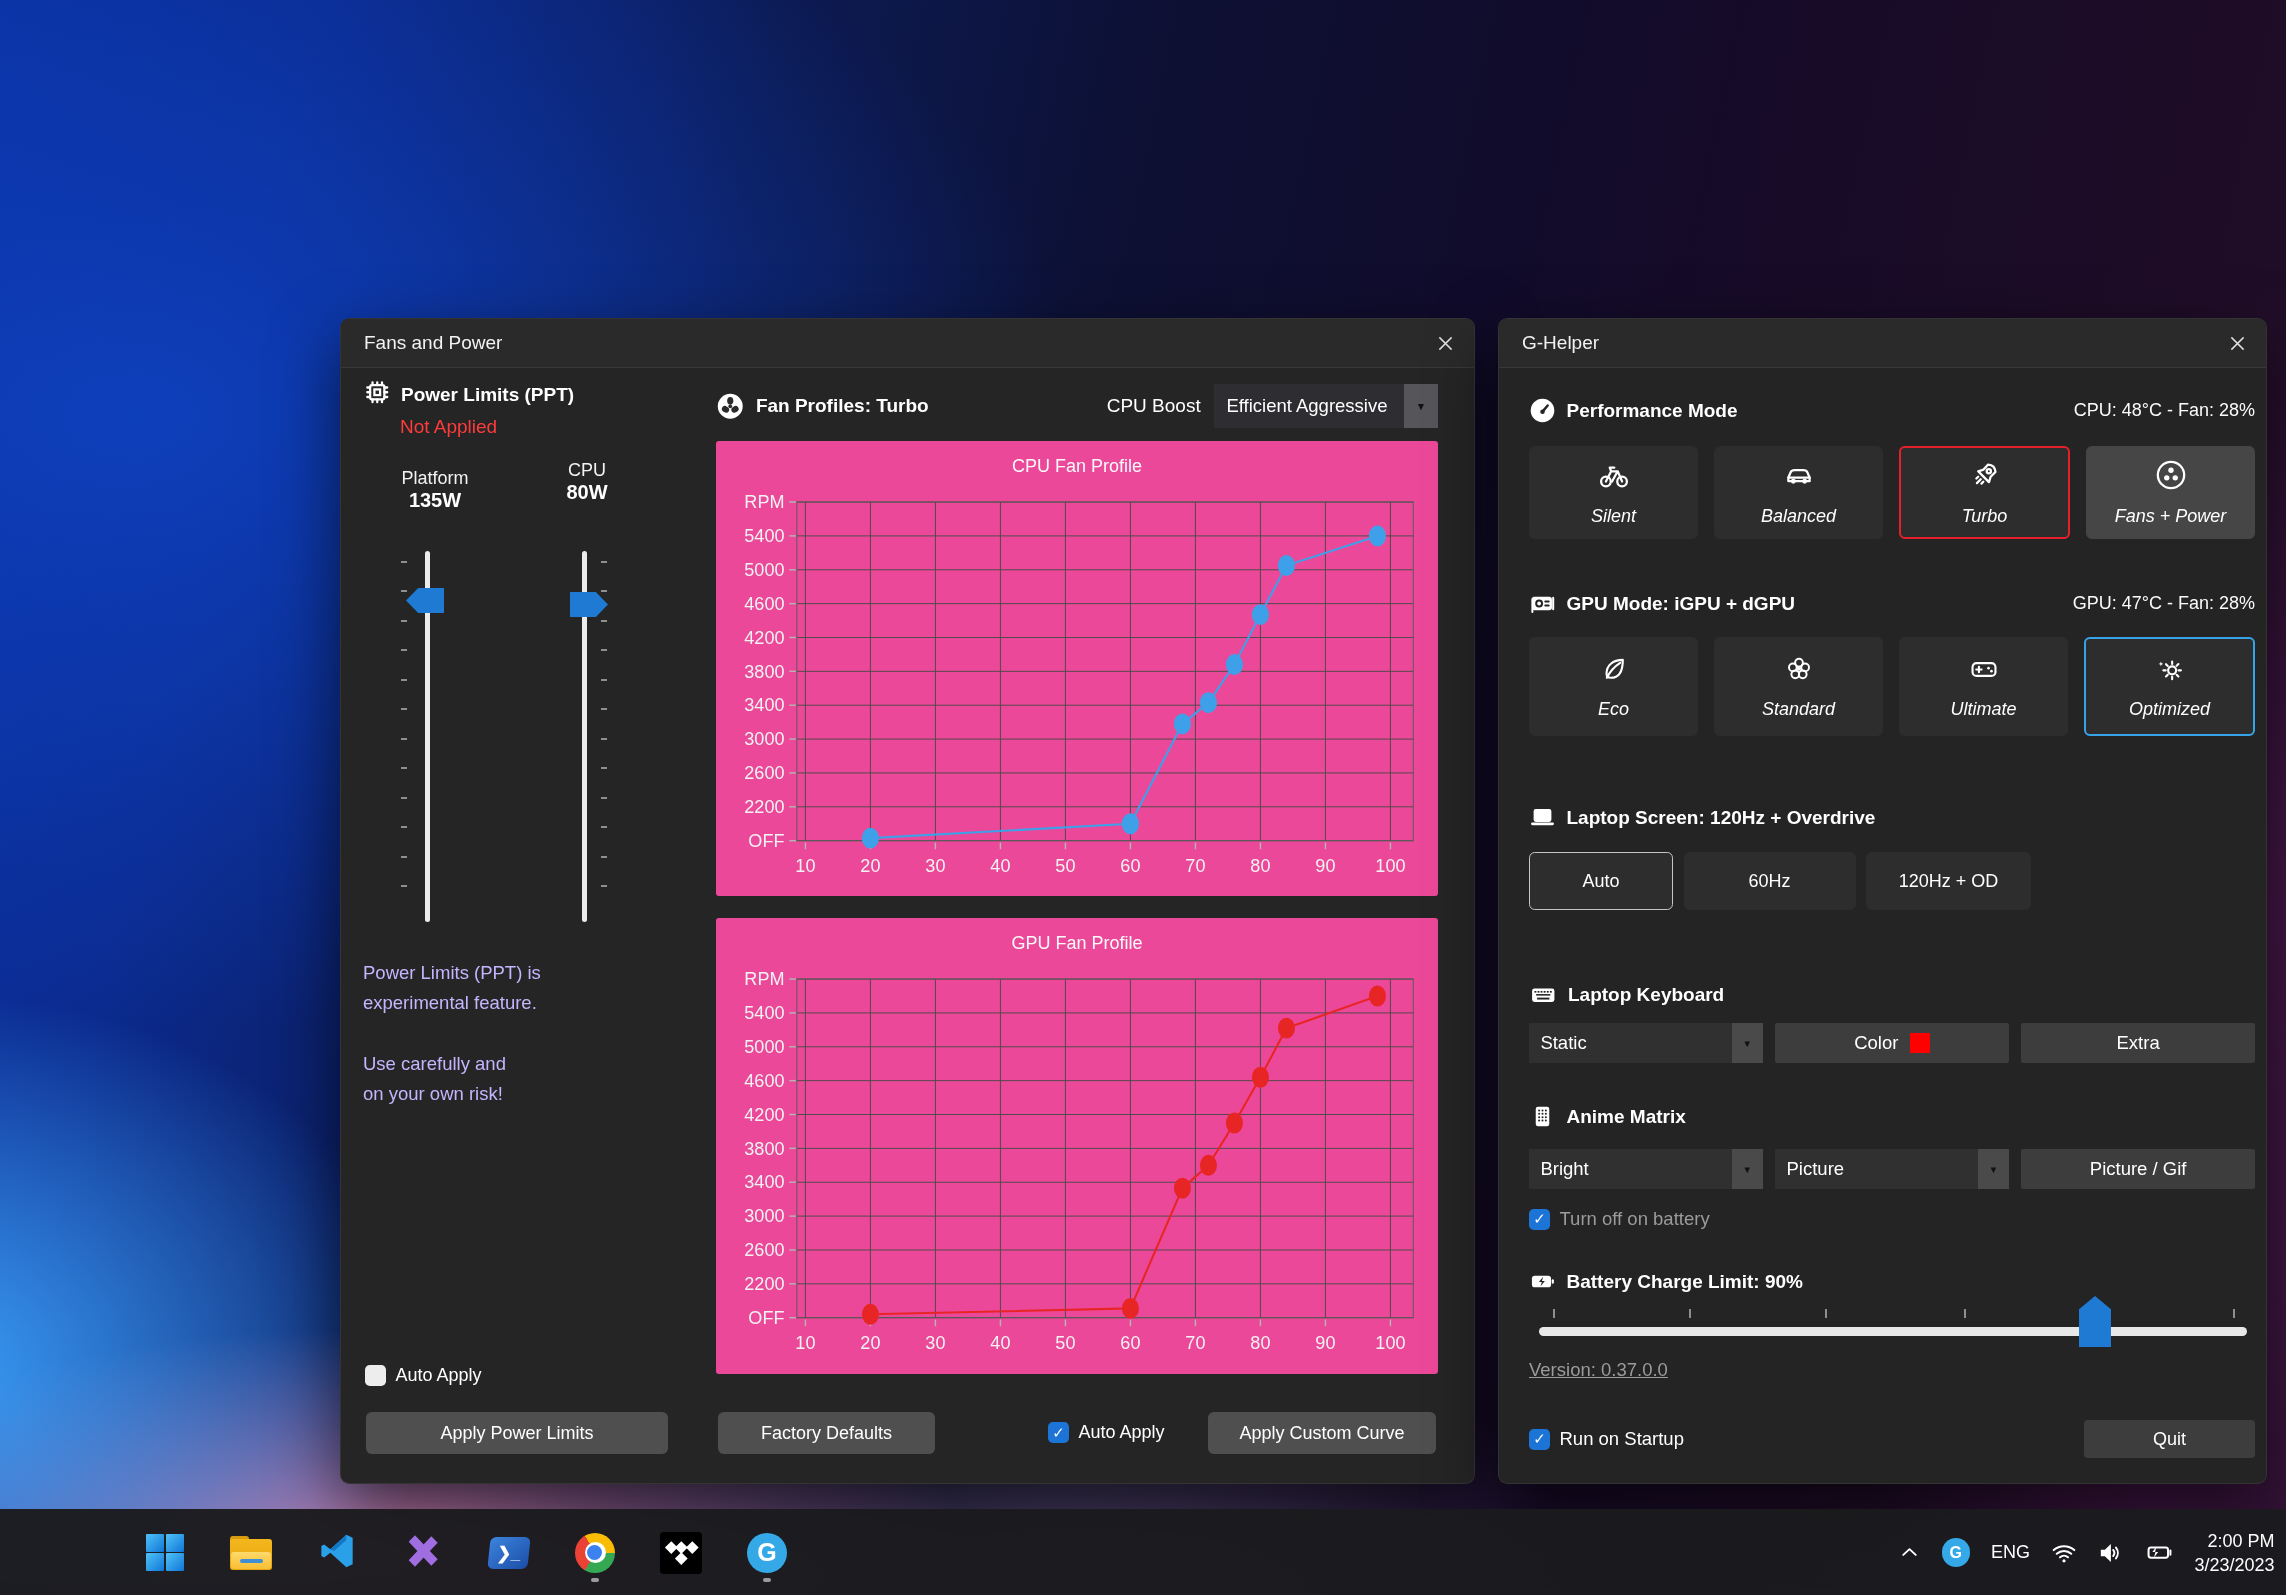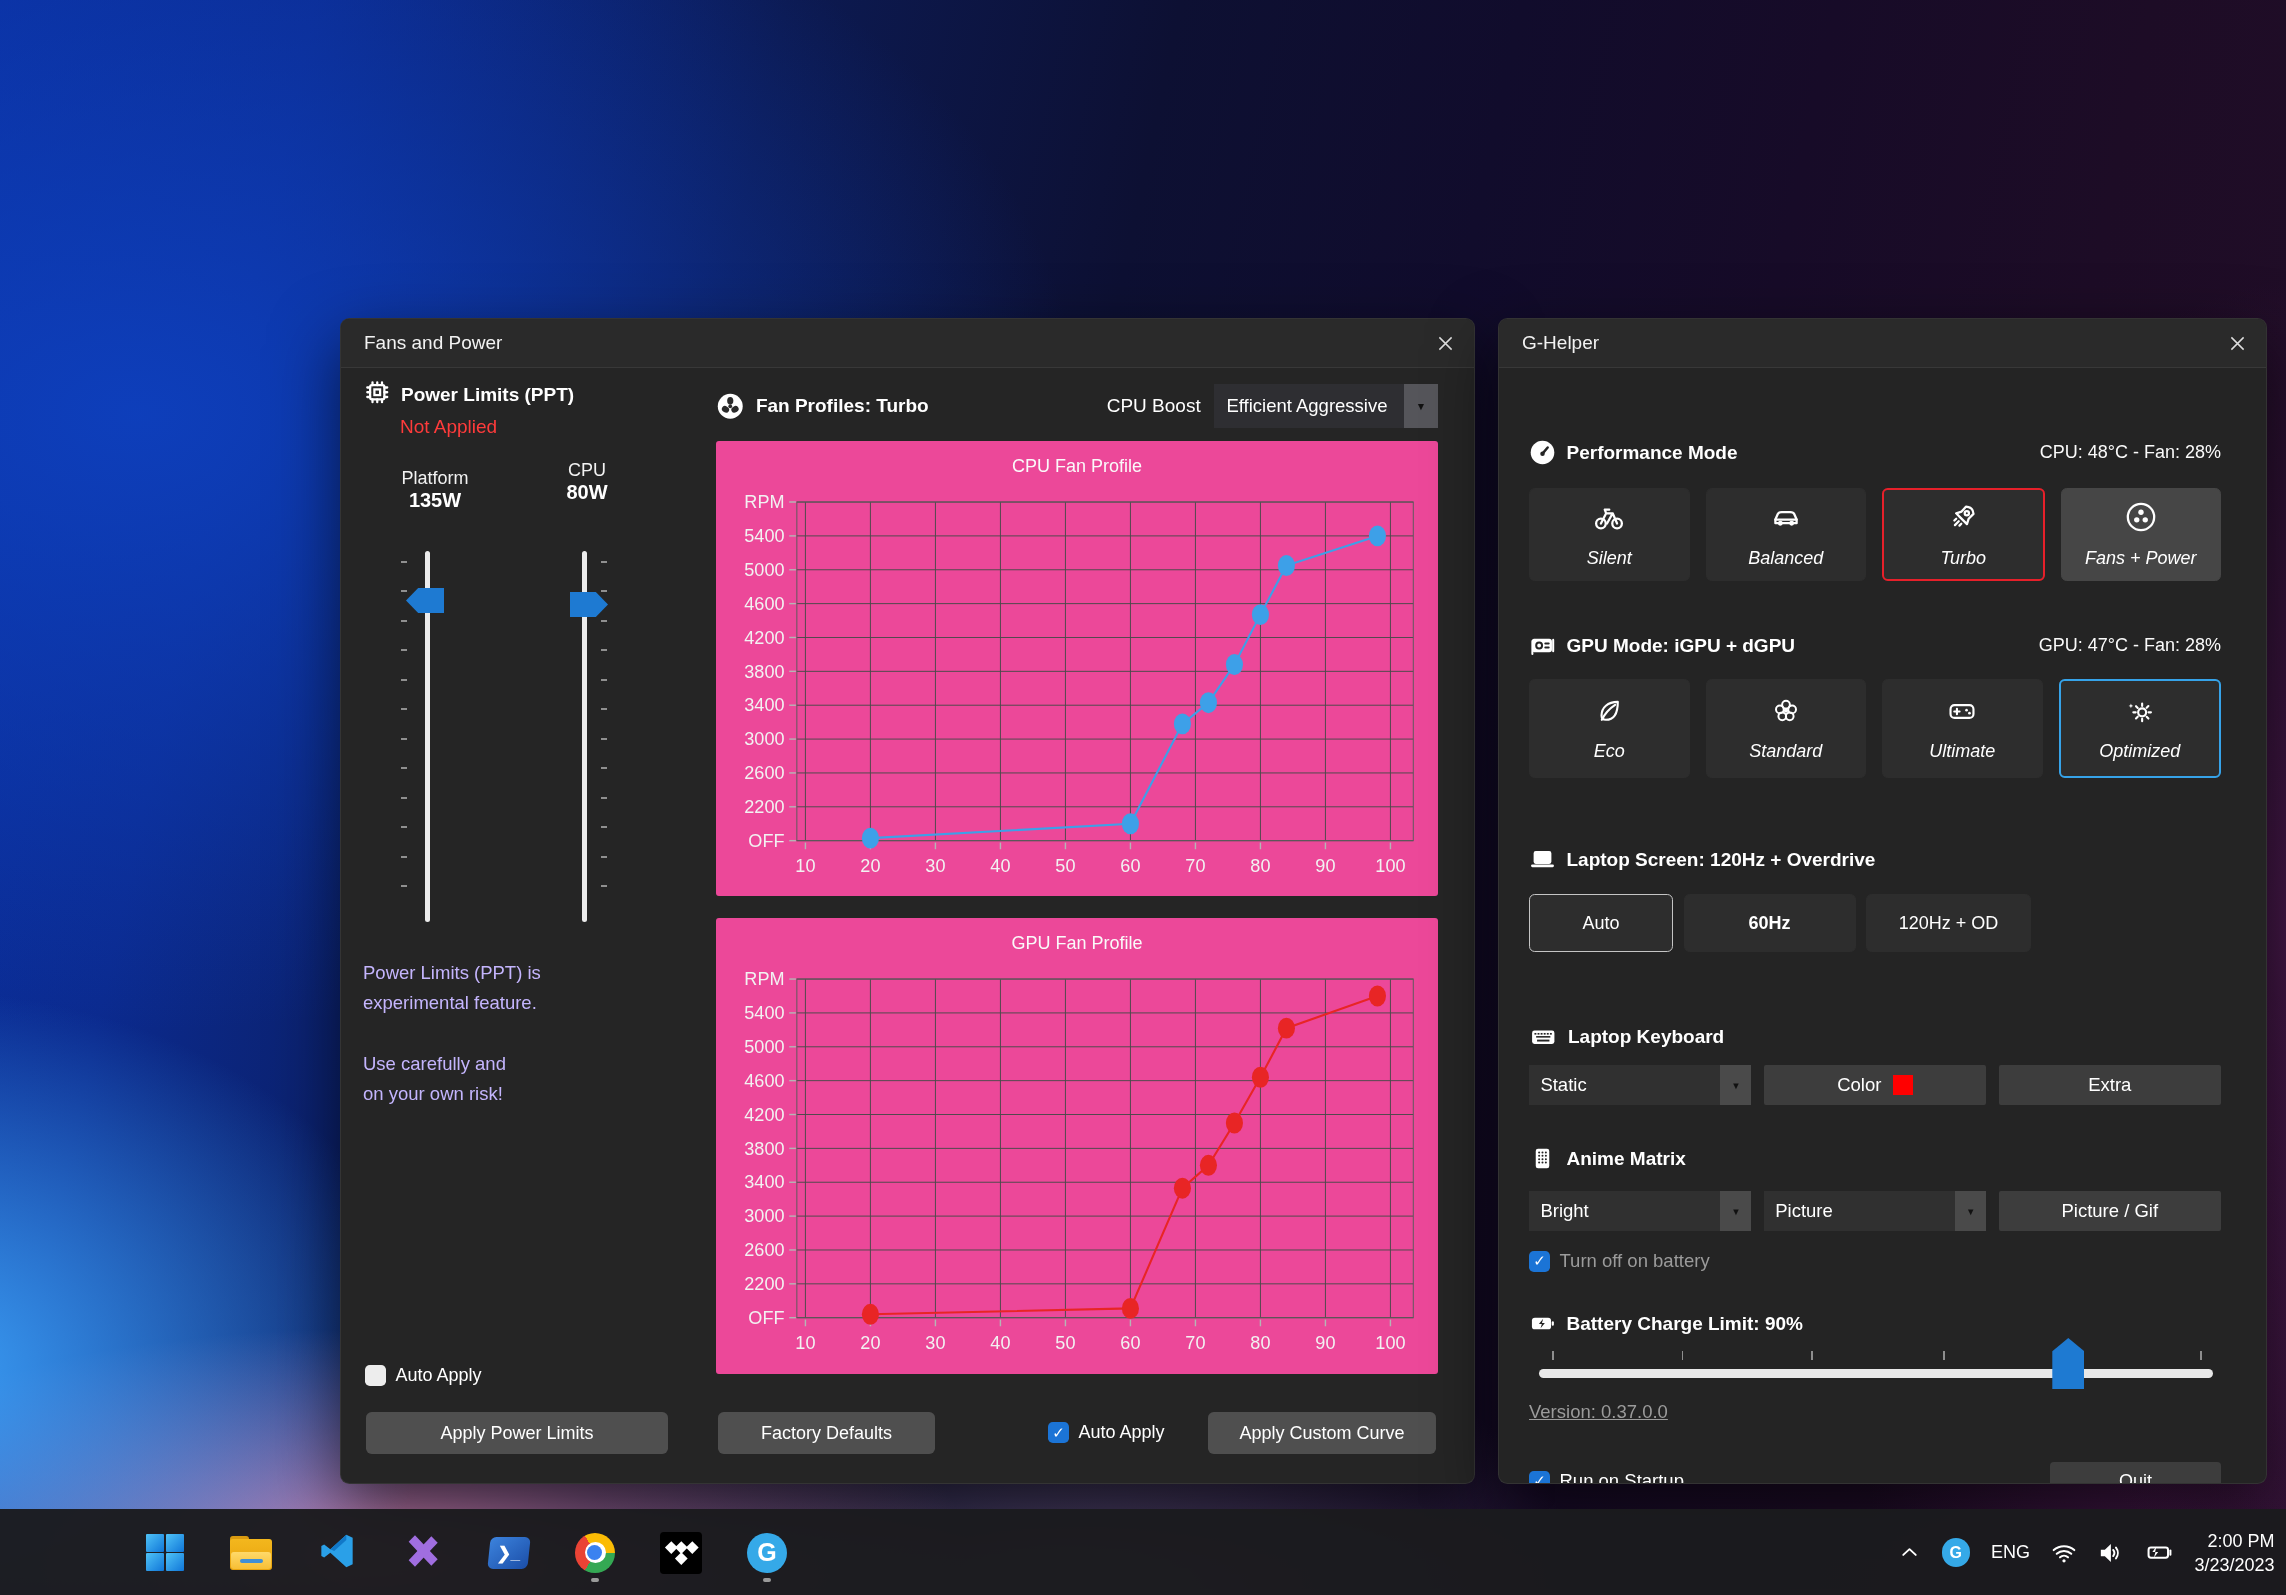--- a/index.html
+++ b/index.html
@@ -48,21 +48,21 @@
   .grid{stroke:#4a4a4a;stroke-width:1;}
   .frame{stroke:#5a5a5a;stroke-width:1;}
   .tick{stroke:#b5b5b5;stroke-width:1.5;}
   .lbl{fill:#f2f2f2;font-size:19px;}
   .selectbox{height:44px;background:#2e2e32;display:flex;align-items:center;box-sizing:border-box;}
   .selectbox .val{flex:1;padding-left:12.4px;font-size:18.5px;white-space:nowrap;}
   .selectbox .arr{width:34px;align-self:stretch;background:#55555a;display:flex;align-items:center;justify-content:center;
     color:#111;font-size:10.5px;}
   
   #gh{left:1498px;top:318px;width:767px;height:1164px;background:#242424;}
-  .gh-abs{position:absolute;left:30px;right:45px;margin-top:42px;}
+  .gh-abs{position:absolute;left:30px;right:11px;}
   .gh-head{display:flex;align-items:center;gap:10.5px;}
   .gh-head .ttl{font-size:19px;font-weight:bold;}
   .gh-head .sp{flex:1;}
   .gh-head .status{font-size:18px;color:#fafafa;}
   .tilerow{display:flex;gap:16px;font-style:italic;}
   .tile{flex:1;background:#2d2d2d;border-radius:5.7px;display:flex;flex-direction:column;align-items:center;justify-content:center;
     gap:8.6px;font-size:18px;box-sizing:border-box;border:1px solid #2d2d2d;}
   .tile.hl{background:#464646;border-color:#464646;}
   .tile.sel-red{border:2.9px solid #e6202a;}
   .tile.sel-blue{border:2.9px solid #36a3e9;}
@@ -482,21 +482,21 @@
         <rect x="5" y="5.4" width="14" height="9.6" rx="1" fill="#fff"></rect>
         <path d="M3 17.6 h18" stroke-width="2.4"></path>
       </svg>
     </span>
     <span class="ttl">Laptop Screen: 120Hz + Overdrive</span>
   </div>
   <div class="gh-abs" style="top:533px;height:58px;display:flex;gap:10.5px;">
     <div class="tile sel-grey" style="flex:none;width:144px;">
       <span>Auto</span>
     </div>
-    <div class="tile" style="flex:none;width:172px;font-weight:bold;">
+    <div class="tile" style="flex:none;width:172px;">
       <span>60Hz</span>
     </div>
     <div class="tile" style="flex:none;width:165px;">
       <span>120Hz + OD</span>
     </div>
   </div>
 
   <div class="gh-abs gh-head" style="top:662px;">
     <span style="display:flex;">
       <svg width="28.5" height="28.5" viewBox="0 0 24 24">

